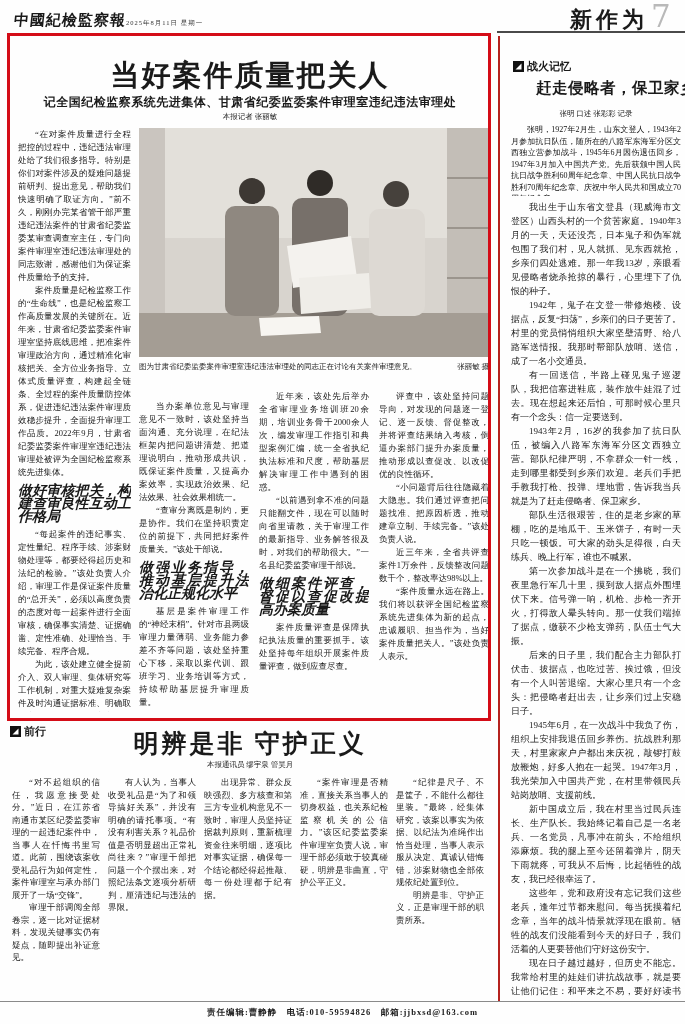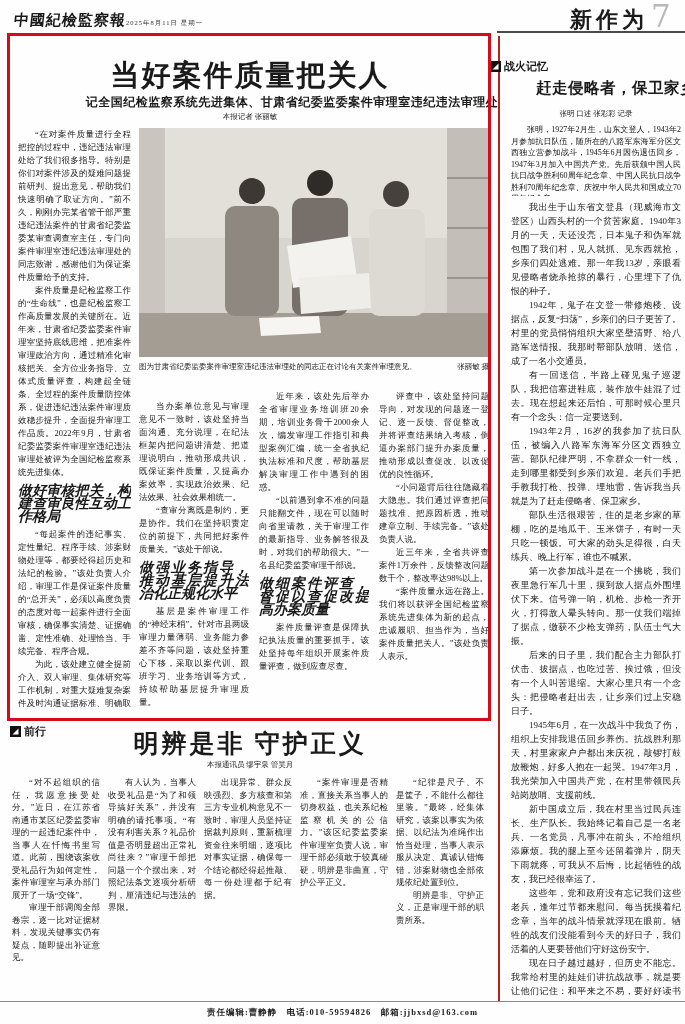--- a/index.html
+++ b/index.html
@@ -13,21 +13,21 @@
   .section-name{font-size:22px;font-weight:bold;letter-spacing:4px;}
   .pagenum{font-size:31px;color:#b9b9b9;font-family:"DejaVu Serif",serif;}
   .hrule{background:#4a4a4a;}
 
   
   .red-box{border:3px solid #d40c17;pointer-events:none;z-index:50;}
   .vdivider{background:#b5231f;}
 
   
   .m-headline{font-size:29px;font-weight:bold;text-align:center;letter-spacing:2px;}
-  .m-subtitle{font-size:12px;font-weight:bold;text-align:center;letter-spacing:0.5px;padding-left:42px;}
+  .m-subtitle{font-size:12px;font-weight:bold;text-align:center;letter-spacing:0.5px;}
   .byline{font-size:7.5px;text-align:center;color:#222;}
   .bt{font-size:8.5px;line-height:13px;text-align:justify;color:#191919;overflow:hidden;}
   .bt p{margin:0;text-indent:2em;}
   .bt p.sub{font-weight:bold;text-indent:0;margin:5px 0;font-size:14px;line-height:13px;font-style:italic;}
 
   
   .photo{background:#d7d3cd;overflow:hidden;}
   .caption-row{display:flex;justify-content:space-between;font-size:7.5px;color:#222;line-height:11px;}
 
   
@@ -115,21 +115,21 @@
     <p class="sub">做细案件评查，督促以查促改提高办案质量</p>
     <p>案件质量评查是保障执纪执法质量的重要抓手。该处坚持每年组织开展案件质量评查，做到应查尽查。</p>
   </div>
   <div class="abs bt" style="left:379px;top:390px;width:110px;height:322px;">
     <p>评查中，该处坚持问题导向，对发现的问题逐一登记、逐一反馈、督促整改，并将评查结果纳入考核，倒逼办案部门提升办案质量，推动形成以查促改、以改促优的良性循环。</p>
     <p>“小问题背后往往隐藏着大隐患。我们通过评查把问题找准、把原因析透，推动建章立制、手续完备。”该处负责人说。</p>
     <p>近三年来，全省共评查案件1万余件，反馈整改问题数千个，整改率达98%以上。</p>
     <p>“案件质量永远在路上。我们将以获评全国纪检监察系统先进集体为新的起点，忠诚履职、担当作为，当好案件质量把关人。”该处负责人表示。</p>
   </div>
 
-  <div class="abs tag-row" style="left:490px;top:59px;text-align:center;">
+  <div class="abs tag-row" style="left:513px;top:59px;text-align:center;">
     <svg width="11" height="11">
       <rect width="11" height="11" fill="#111"></rect>
       <path d="M2.5 8.5 L8.5 2.5 L8.5 8.5 Z" fill="#fff"></path>
     </svg>
     <span>战火记忆</span>
   </div>
   <div class="abs r-headline" style="left:511px;top:78px;width:170px;margin-left:20px;">赶走侵略者，保卫家乡</div>
   <div class="abs byline" style="left:511px;top:109px;width:170px;">张明 口述  张彩彩 记录</div>
   <div class="abs r-intro" style="left:511px;top:124px;width:170px;height:72px;overflow:hidden;">
     <p>张明，1927年2月生，山东文登人，1943年2月参加抗日队伍，随所在的八路军东海军分区文西独立营参加战斗，1945年6月因伤退伍回乡，1947年3月加入中国共产党。先后获颁中国人民抗日战争胜利60周年纪念章、中国人民抗日战争胜利70周年纪念章、庆祝中华人民共和国成立70周年纪念章。</p>

